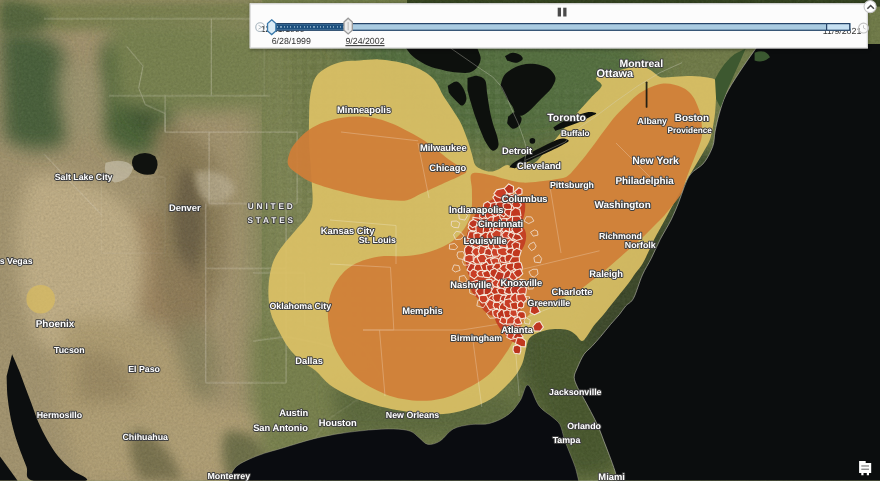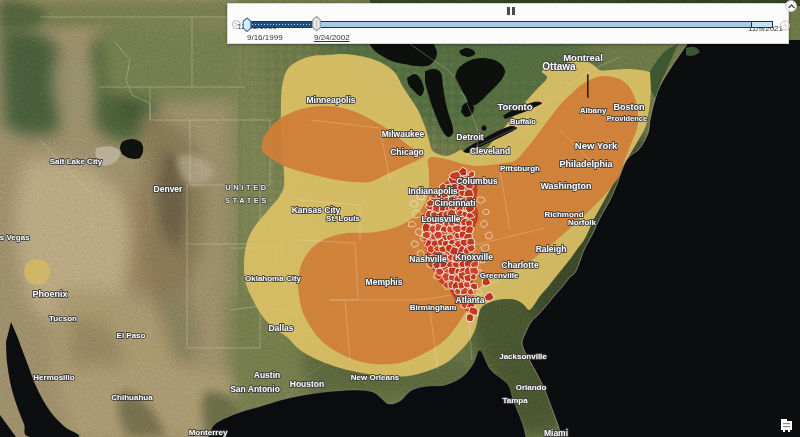--- a/index.html
+++ b/index.html
@@ -367,21 +367,21 @@
   <text x="132" y="400" font-size="8">Chihuahua</text>
   <text x="76" y="164" font-size="8">Salt Lake City</text>
   <text x="168" y="192" font-size="8.5">Denver</text>
   <text x="208" y="435" font-size="8">Monterrey</text>
 </g>
 </svg>
 
 <div id="panel"></div>
 <div class="dlab" style="left:237px;top:22px;">12/31/1999</div>
 <div class="dlab" style="left:748px;top:24px;">11/9/2021</div>
-<div class="dlab" style="left:247px;top:33px;">9/16/1999</div>
+<div class="dlab" style="left:247px;top:33px;">6/28/1999</div>
 <div class="dlab" style="left:314px;top:33px;text-decoration:underline;">9/24/2002</div>
 <div class="pbar" style="left:507px;"></div>
 <div class="pbar" style="left:512px;"></div>
 <div id="track"></div>
 <div id="darkseg"></div>
 <div id="endseg"></div>
 <svg style="position:absolute;left:0;top:0;" width="800" height="50">
   <circle cx="236.5" cy="24.7" r="4" fill="none" stroke="#a9b6bf" stroke-width="1"></circle>
   <path d="M235 23 L238 24.7 L235 26.5" fill="none" stroke="#a9b6bf" stroke-width="0.8"></path>
   <circle cx="785" cy="25.5" r="4.5" fill="none" stroke="#c2c2c2" stroke-width="1"></circle>

